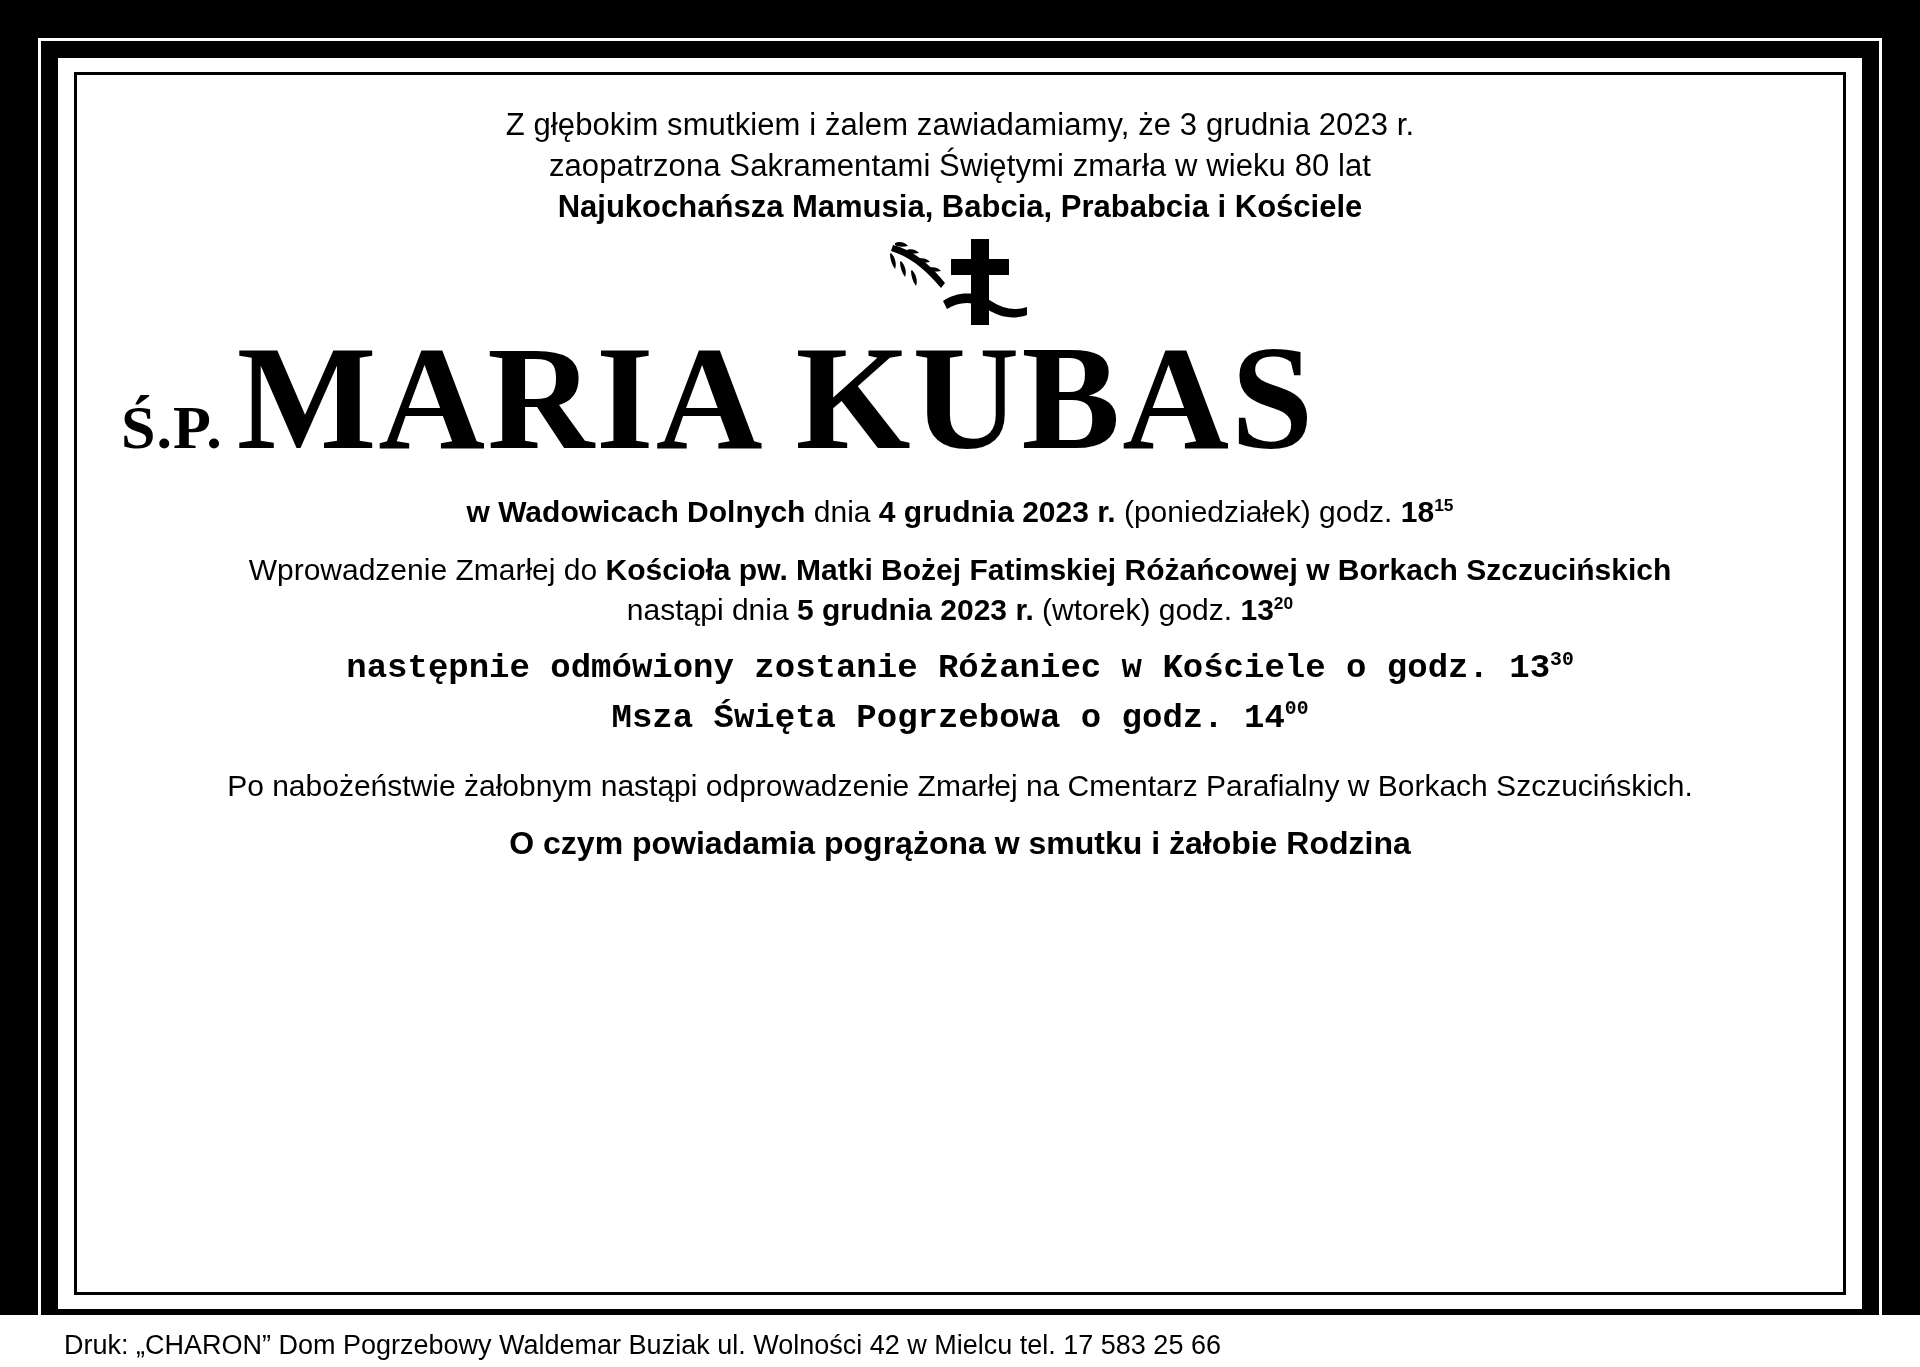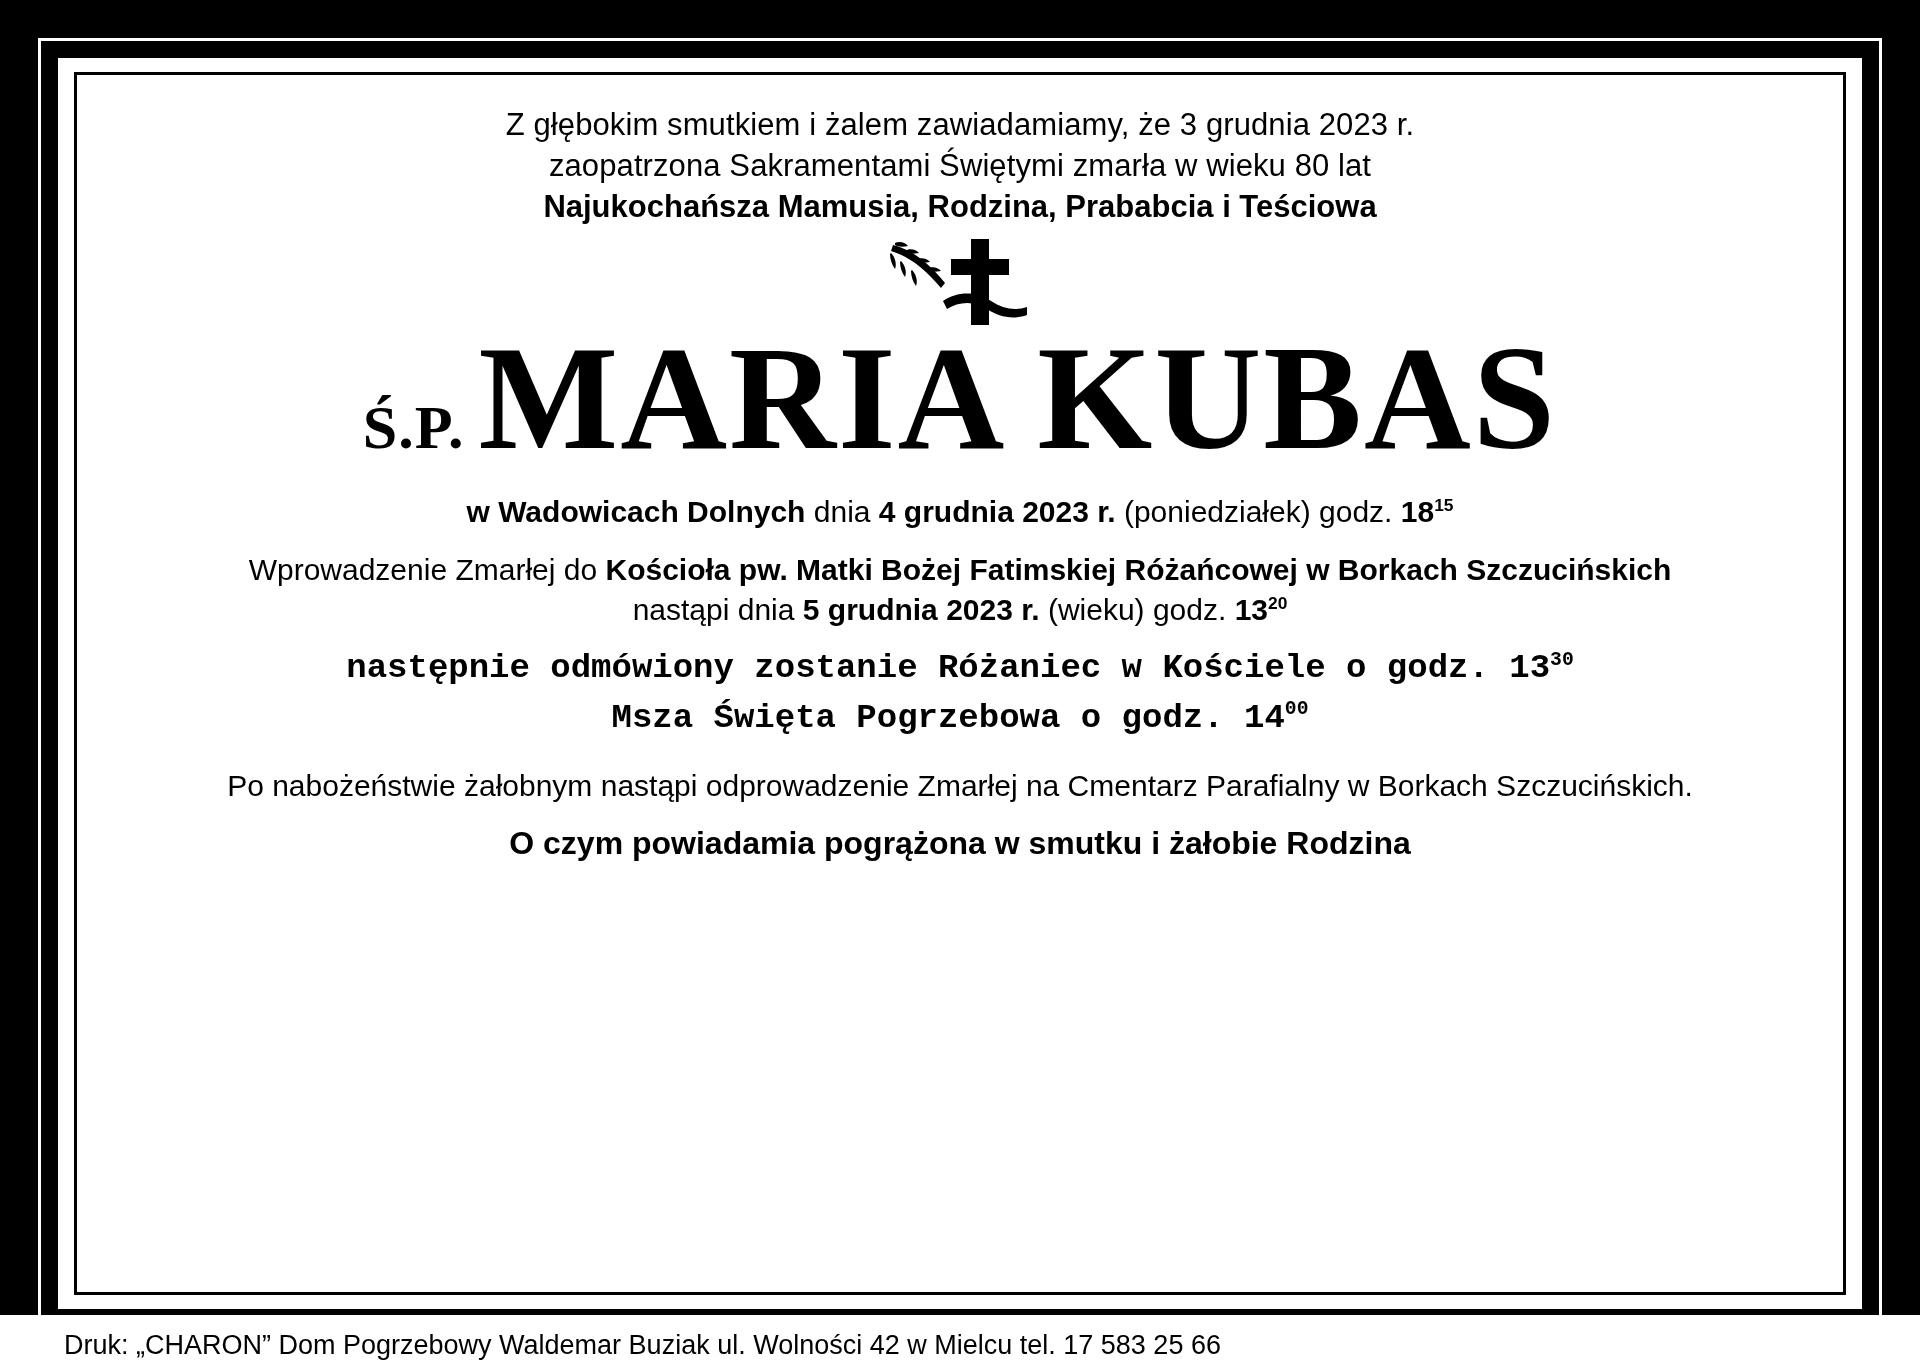--- a/index.html
+++ b/index.html
@@ -77,21 +77,20 @@
   }
 
   .cross-wrap {
     margin: 14px 0 2px 0;
     line-height: 0;
   }
 
   .name-line {
     display: flex;
     align-items: baseline;
-    justify-content: center;
     margin-top: -4px;
     margin-bottom: 6px;
   }
   .sp {
     font-family: "Liberation Serif", serif;
     font-weight: bold;
     font-size: 62px;
     letter-spacing: 1px;
     padding-right: 14px;
     padding-bottom: 4px;
@@ -171,21 +170,21 @@
     <div class="frame-line"></div>
   </div>
 
   <div class="card">
     <div class="card-inner">
 
       <div class="lead">
         <div class="lead-row">Z głębokim smutkiem i żalem zawiadamiamy, że 3 grudnia 2023 r.</div>
         <div class="lead-row">zaopatrzona Sakramentami Świętymi zmarła w wieku 80 lat</div>
       </div>
-      <div class="relation">Najukochańsza Mamusia, Rodzina, Prababcia i Teściowa</div>
+      <div class="relation">Najukochańsza Mamusia, Babcia, Prababcia i Kościele</div>
 
       <div class="cross-wrap">
         <svg width="150" height="86" viewBox="0 0 150 86" aria-hidden="true">
 
           <g fill="#000000">
             <path d="M8 6 C26 10 44 24 60 44 L56 49 C41 31 24 17 6 12 Z"></path>
             <path d="M10 4 C14 2 20 3 23 7 C18 8 13 8 10 6 Z"></path>
             <path d="M20 12 C24 9 31 10 34 14 C29 15 24 15 20 14 Z"></path>
             <path d="M31 21 C35 18 42 19 45 23 C40 24 35 24 31 23 Z"></path>
             <path d="M42 30 C46 27 53 28 56 32 C51 33 46 33 42 32 Z"></path>
@@ -214,21 +213,21 @@
         <div class="row">
           <span class="b">w Wadowicach Dolnych</span><span> dnia </span><span class="b">4 grudnia 2023 r.</span><span> (poniedziałek) godz.  </span><span class="b">18</span><sup>15</sup>
         </div>
       </div>
 
       <div class="block">
         <div class="row">
           <span>Wprowadzenie Zmarłej do </span><span class="b">Kościoła  pw. Matki Bożej Fatimskiej Różańcowej w Borkach Szczucińskich</span>
         </div>
         <div class="row">
-          <span>nastąpi dnia </span><span class="b">5 grudnia 2023 r.</span><span> (wieku) godz. </span><span class="b">13</span><sup>20</sup>
+          <span>nastąpi dnia </span><span class="b">5 grudnia 2023 r.</span><span> (wtorek) godz. </span><span class="b">13</span><sup>20</sup>
         </div>
       </div>
 
       <div class="block tight">
         <div class="big-bold">
           <span>następnie odmówiony zostanie Różaniec w Kościele o godz. 13</span><sup>30</sup>
         </div>
         <div class="big-bold">
           <span>Msza Święta Pogrzebowa o godz. 14</span><sup>00</sup>
         </div>

